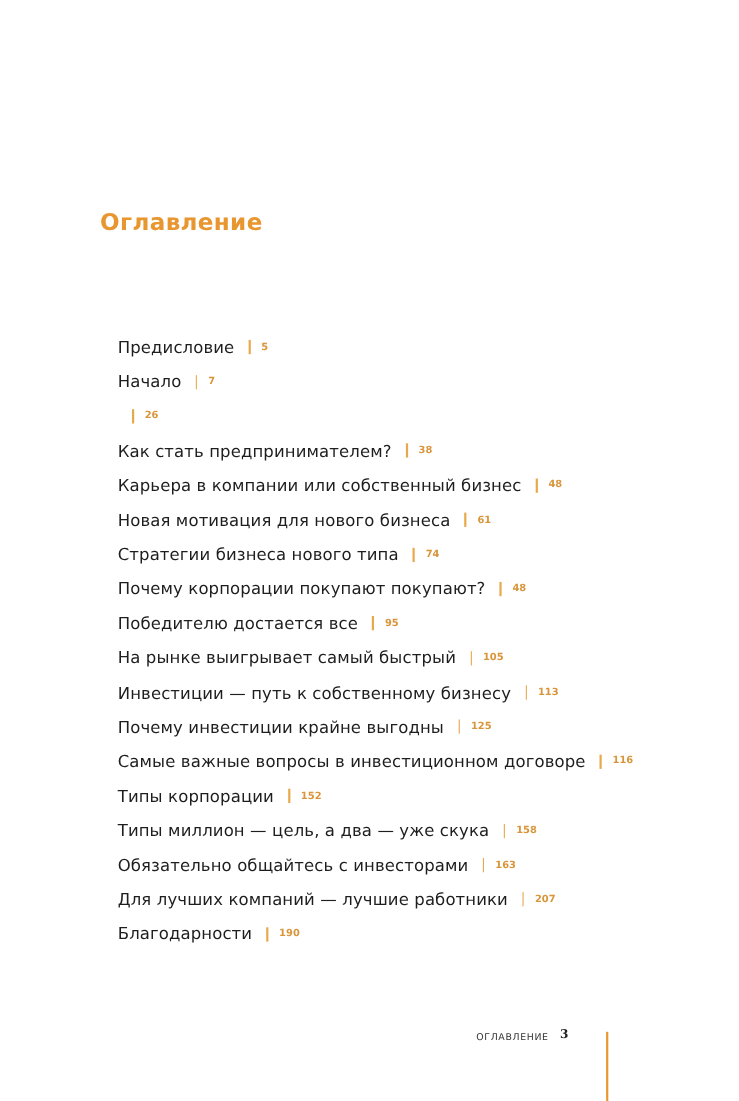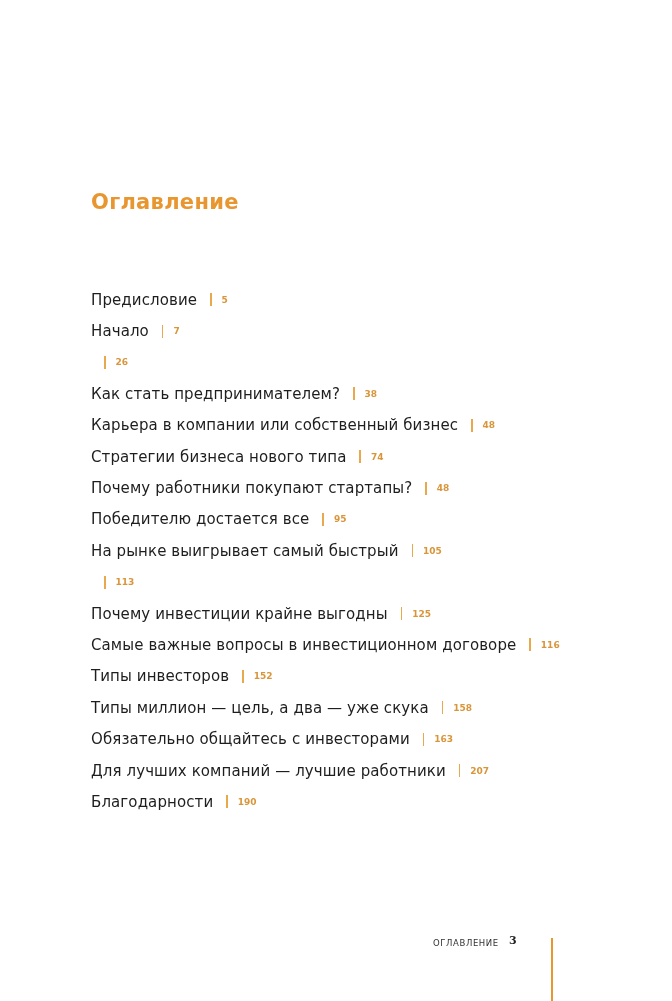--- a/index.html
+++ b/index.html
@@ -22,21 +22,21 @@
       font-size: 21px;
       font-weight: bold;
       color: #e8962f;
       letter-spacing: 0.3px;
       margin: 0;
     }
     .toc {
       position: absolute;
       left: 91px;
       top: 284px;
-      margin: 0;
+      margin: 16px;
       padding: 0;
       list-style: none;
     }
     .toc-item {
       height: 31.4px;
       display: flex;
       align-items: center;
       white-space: nowrap;
     }
     .toc-label {
@@ -107,55 +107,61 @@
     <span class="toc-label">Как стать предпринимателем?</span>
     <span class="toc-sep"></span>
     <span class="toc-page">38</span>
   </li>
   <li class="toc-item">
     <span class="toc-label">Карьера в компании или собственный бизнес</span>
     <span class="toc-sep"></span>
     <span class="toc-page">48</span>
   </li>
   <li class="toc-item">
+    <span class="toc-label">Новая мотивация для нового бизнеса</span>
+    <span class="toc-sep"></span>
+    <span class="toc-page">61</span>
+  </li>
+  <li class="toc-item">
     <span class="toc-label">Стратегии бизнеса нового типа</span>
     <span class="toc-sep"></span>
     <span class="toc-page">74</span>
   </li>
   <li class="toc-item">
-    <span class="toc-label">Почему работники покупают стартапы?</span>
+    <span class="toc-label">Почему корпорации покупают покупают?</span>
     <span class="toc-sep"></span>
     <span class="toc-page">48</span>
   </li>
   <li class="toc-item">
     <span class="toc-label">Победителю достается все</span>
     <span class="toc-sep"></span>
     <span class="toc-page">95</span>
   </li>
   <li class="toc-item">
     <span class="toc-label">На рынке выигрывает самый быстрый</span>
     <span class="toc-sep"></span>
     <span class="toc-page">105</span>
   </li>
   <li class="toc-item">
+    <span class="toc-label">Инвестиции — путь к собственному бизнесу</span>
     <span class="toc-sep"></span>
     <span class="toc-page">113</span>
   </li>
   <li class="toc-item">
     <span class="toc-label">Почему инвестиции крайне выгодны</span>
     <span class="toc-sep"></span>
     <span class="toc-page">125</span>
   </li>
   <li class="toc-item">
     <span class="toc-label">Самые важные вопросы в инвестиционном договоре</span>
     <span class="toc-sep"></span>
     <span class="toc-page">116</span>
   </li>
   <li class="toc-item">
-    <span class="toc-label">Типы инвесторов</span>
+    <span class="toc-label">Типы корпорации</span>
     <span class="toc-sep"></span>
     <span class="toc-page">152</span>
   </li>
   <li class="toc-item">
     <span class="toc-label">Типы миллион — цель, а два — уже скука</span>
     <span class="toc-sep"></span>
     <span class="toc-page">158</span>
   </li>
   <li class="toc-item">
     <span class="toc-label">Обязательно общайтесь с инвесторами</span>

